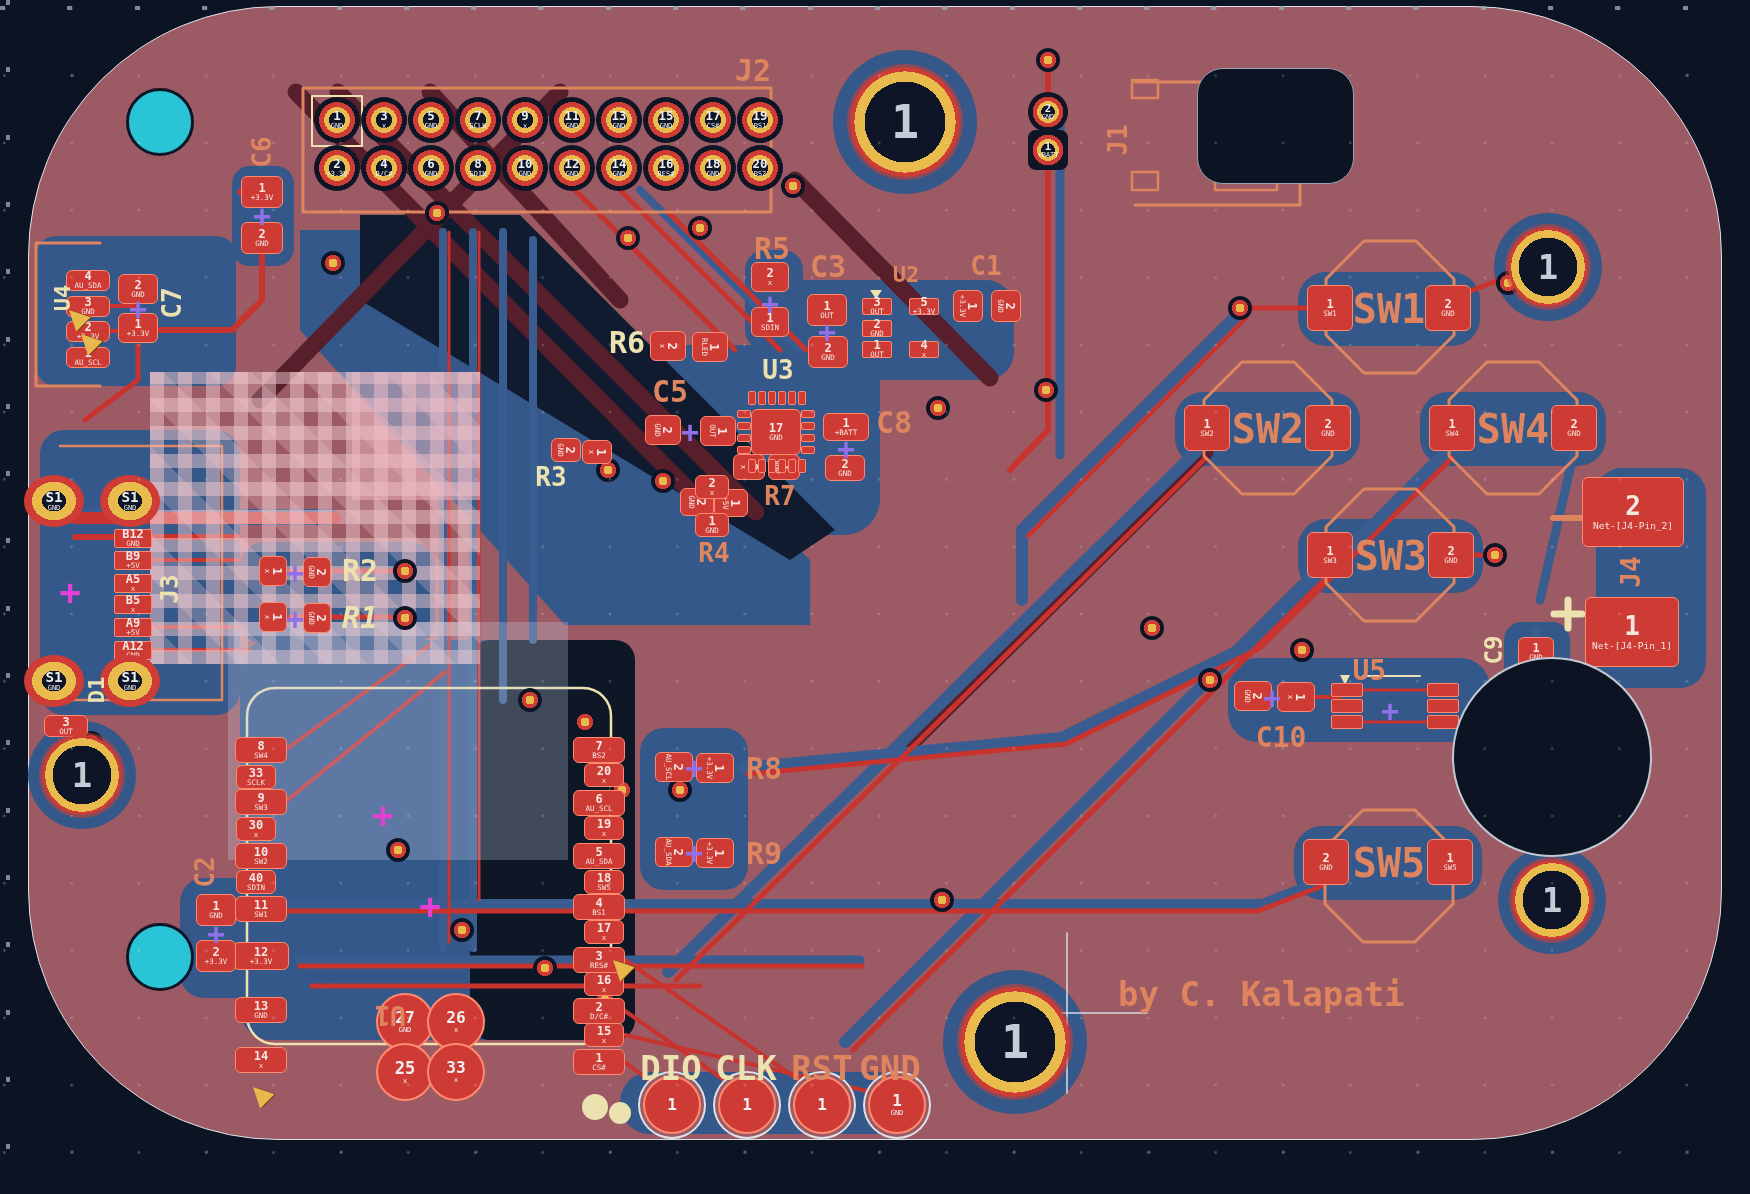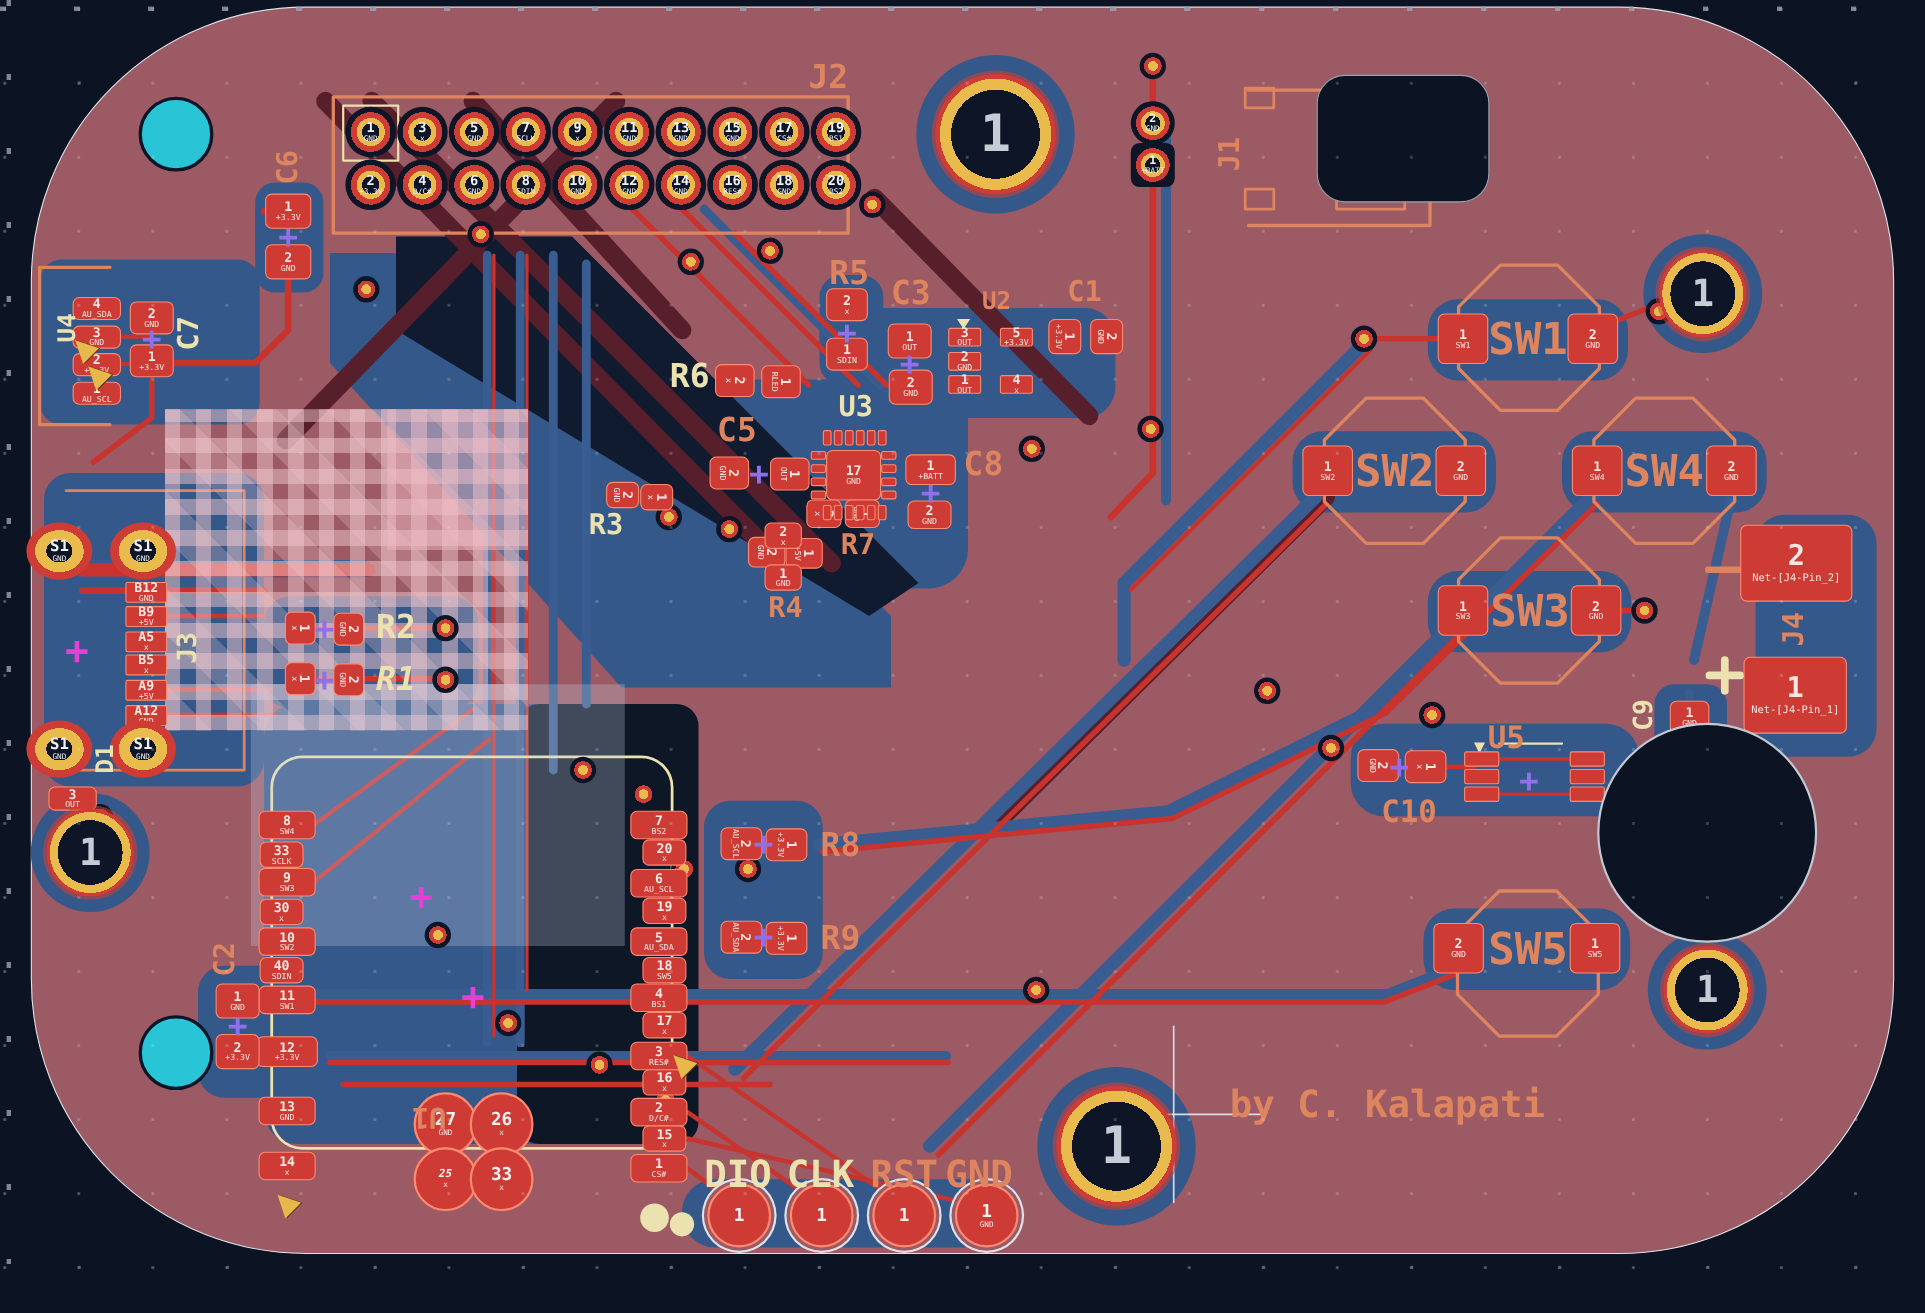--- a/index.html
+++ b/index.html
@@ -46,21 +46,21 @@
   .cursor{color:#e9b84d;font-size:34px;text-shadow:1px 1px 0 #5a3a00;transform:rotate(-45deg);z-index:8;}
   .lbl{display:flex;align-items:center;justify-content:center;white-space:nowrap;font-weight:bold;z-index:5;}
   .lbl.silk{color:#de8560;}
   .lbl.cream{color:#ece2b0;}
   .cut{position:absolute;background:#0c1322;z-index:5;}
   #cut-rect{left:1197px;top:68px;width:155px;height:114px;border-radius:26px;border:1.5px solid #9aa2ae;}
   #cut-circle{left:1452px;top:657px;width:196px;height:196px;border-radius:50%;border:2px solid #c3c9d2;}
   #title-block{position:absolute;left:1118px;top:975px;z-index:5;color:#de8560;line-height:1.1;}
   #title-block .t1{font-size:56px;font-weight:bold;letter-spacing:2px;}
   #title-block .t2{font-size:32px;font-weight:bold;margin-left:26px;}
-  #title-block .t3{font-size:34px;font-weight:bold;margin-top:11px;}
+  #title-block .t3{font-size:34px;font-weight:bold;margin-top:1px;}
 </style>
 </head>
 <body>
 
 <div id="stage">
   <div id="board"></div>
 
   <svg id="traces" width="1750" height="1194" viewBox="0 0 1750 1194">
     <defs>
       <clipPath id="bclip">
@@ -716,21 +716,21 @@
       </div>
       <div class="th" style="left: 376px; top: 993px; width: 58px; height: 58px; background: rgb(206, 59, 53); border: 2px solid rgb(255, 138, 112);">
         <span class="pn" style="font-size: 16.12px;">27</span>
         <span class="pt">GND</span>
       </div>
       <div class="th" style="left: 427px; top: 993px; width: 58px; height: 58px; background: rgb(206, 59, 53); border: 2px solid rgb(255, 138, 112);">
         <span class="pn" style="font-size: 16.12px;">26</span>
         <span class="pt">x</span>
       </div>
       <div class="th" style="left: 376px; top: 1043px; width: 58px; height: 58px; background: rgb(206, 59, 53); border: 2px solid rgb(255, 138, 112);">
-        <span class="pn" style="font-size: 10px; font-style: italic;">25</span>
+        <span class="pn" style="font-size: 17px;">25</span>
         <span class="pt">x</span>
       </div>
       <div class="th" style="left: 427px; top: 1043px; width: 58px; height: 58px; background: rgb(206, 59, 53); border: 2px solid rgb(255, 138, 112);">
         <span class="pn" style="font-size: 16.12px;">33</span>
         <span class="pt">x</span>
       </div>
       <div class="th" style="left: 24px; top: 475px; width: 60px; height: 52px; background: radial-gradient(rgb(13, 21, 38) 0px, rgb(13, 21, 38) 28%, rgb(233, 187, 77) 28%, rgb(233, 187, 77) 52%, rgb(207, 59, 53) 52%, rgb(207, 59, 53) 82%, rgb(13, 21, 38) 82%, rgb(13, 21, 38) 100%); border-radius: 50%;">
         <span class="pn" style="font-size: 14.26px;">S1</span>
         <span class="pt">GND</span>
       </div>

